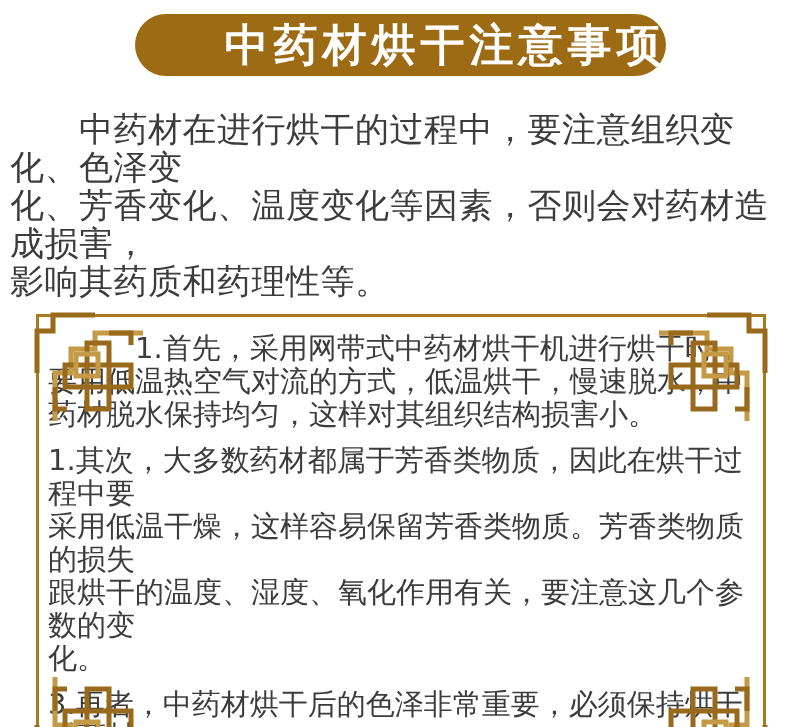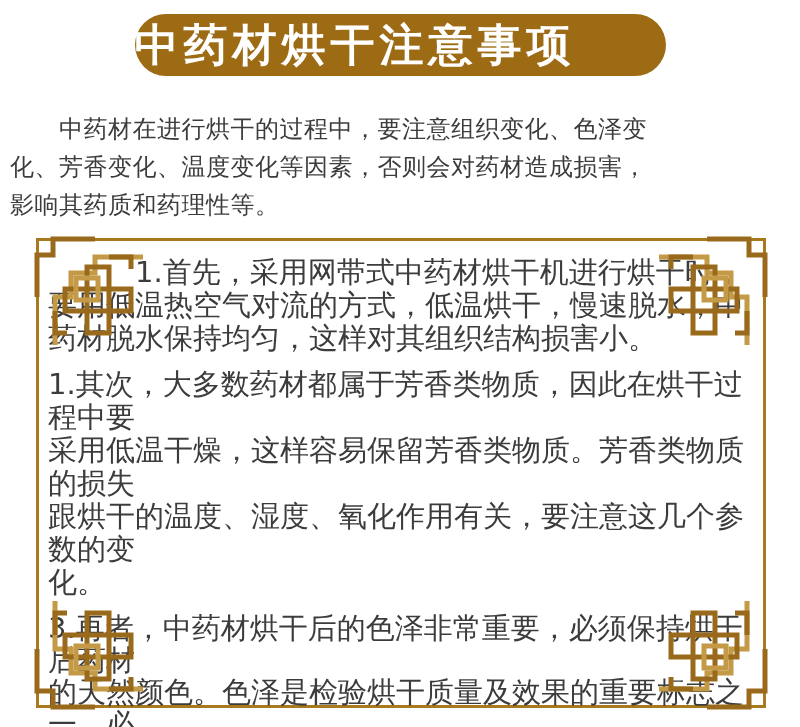--- a/index.html
+++ b/index.html
@@ -19,34 +19,34 @@
   }
   
   .banner {
     margin: 14px auto 0 auto;
     width: 531px;
     height: 62px;
     background: var(--banner-bg, #9c6b13);
     border-radius: 31px;
     display: flex;
     align-items: center;
-    justify-content: flex-start;
+    justify-content: flex-end;
   }
   .banner-title {
     color: var(--title-color, #ffffff);
     font-size: 44px;
     font-weight: 700;
     letter-spacing: 5px;
     line-height: 1;
     white-space: nowrap;
   }
   
   .intro {
     margin: 34px 8px 0 10px;
-    font-size: 24px;
+    font-size: 34px;
     line-height: 38px;
     color: var(--text-color, #3c3c3c);
     white-space: pre-line;
     letter-spacing: 0.5px;
   }
   
   .frame {
     position: relative;
     margin-top: 14px;
     margin-left: 36px;

